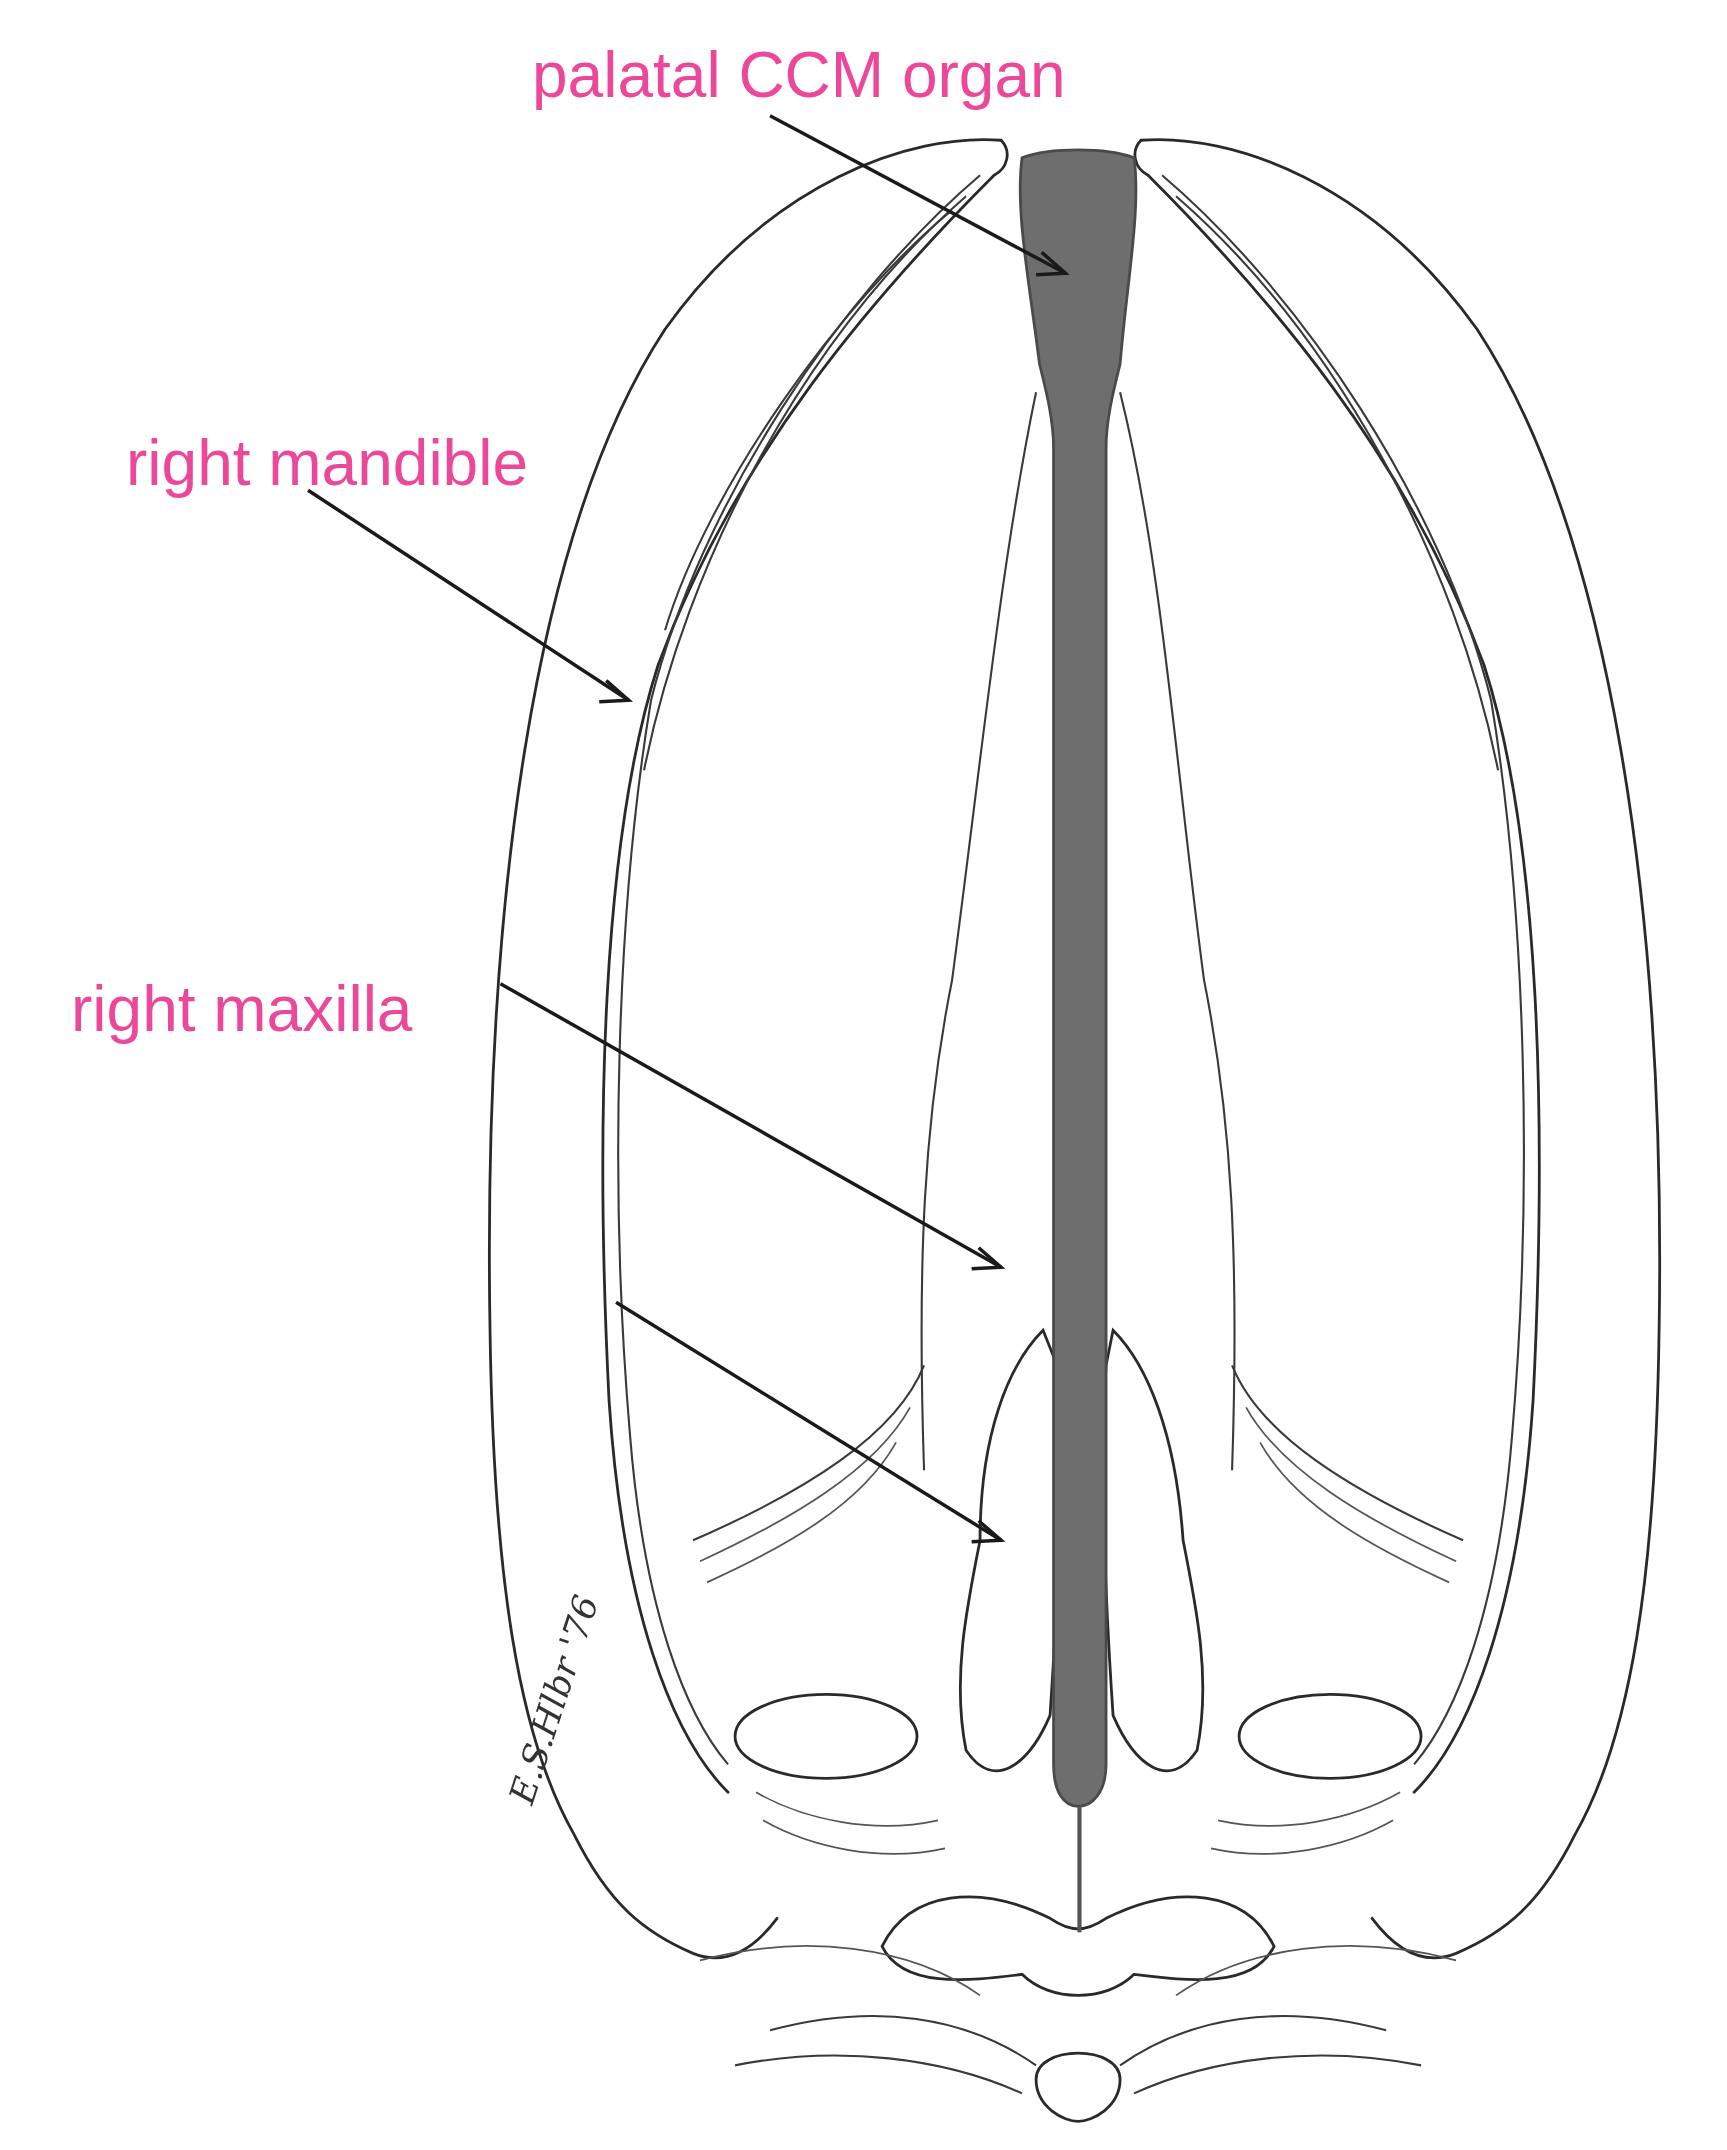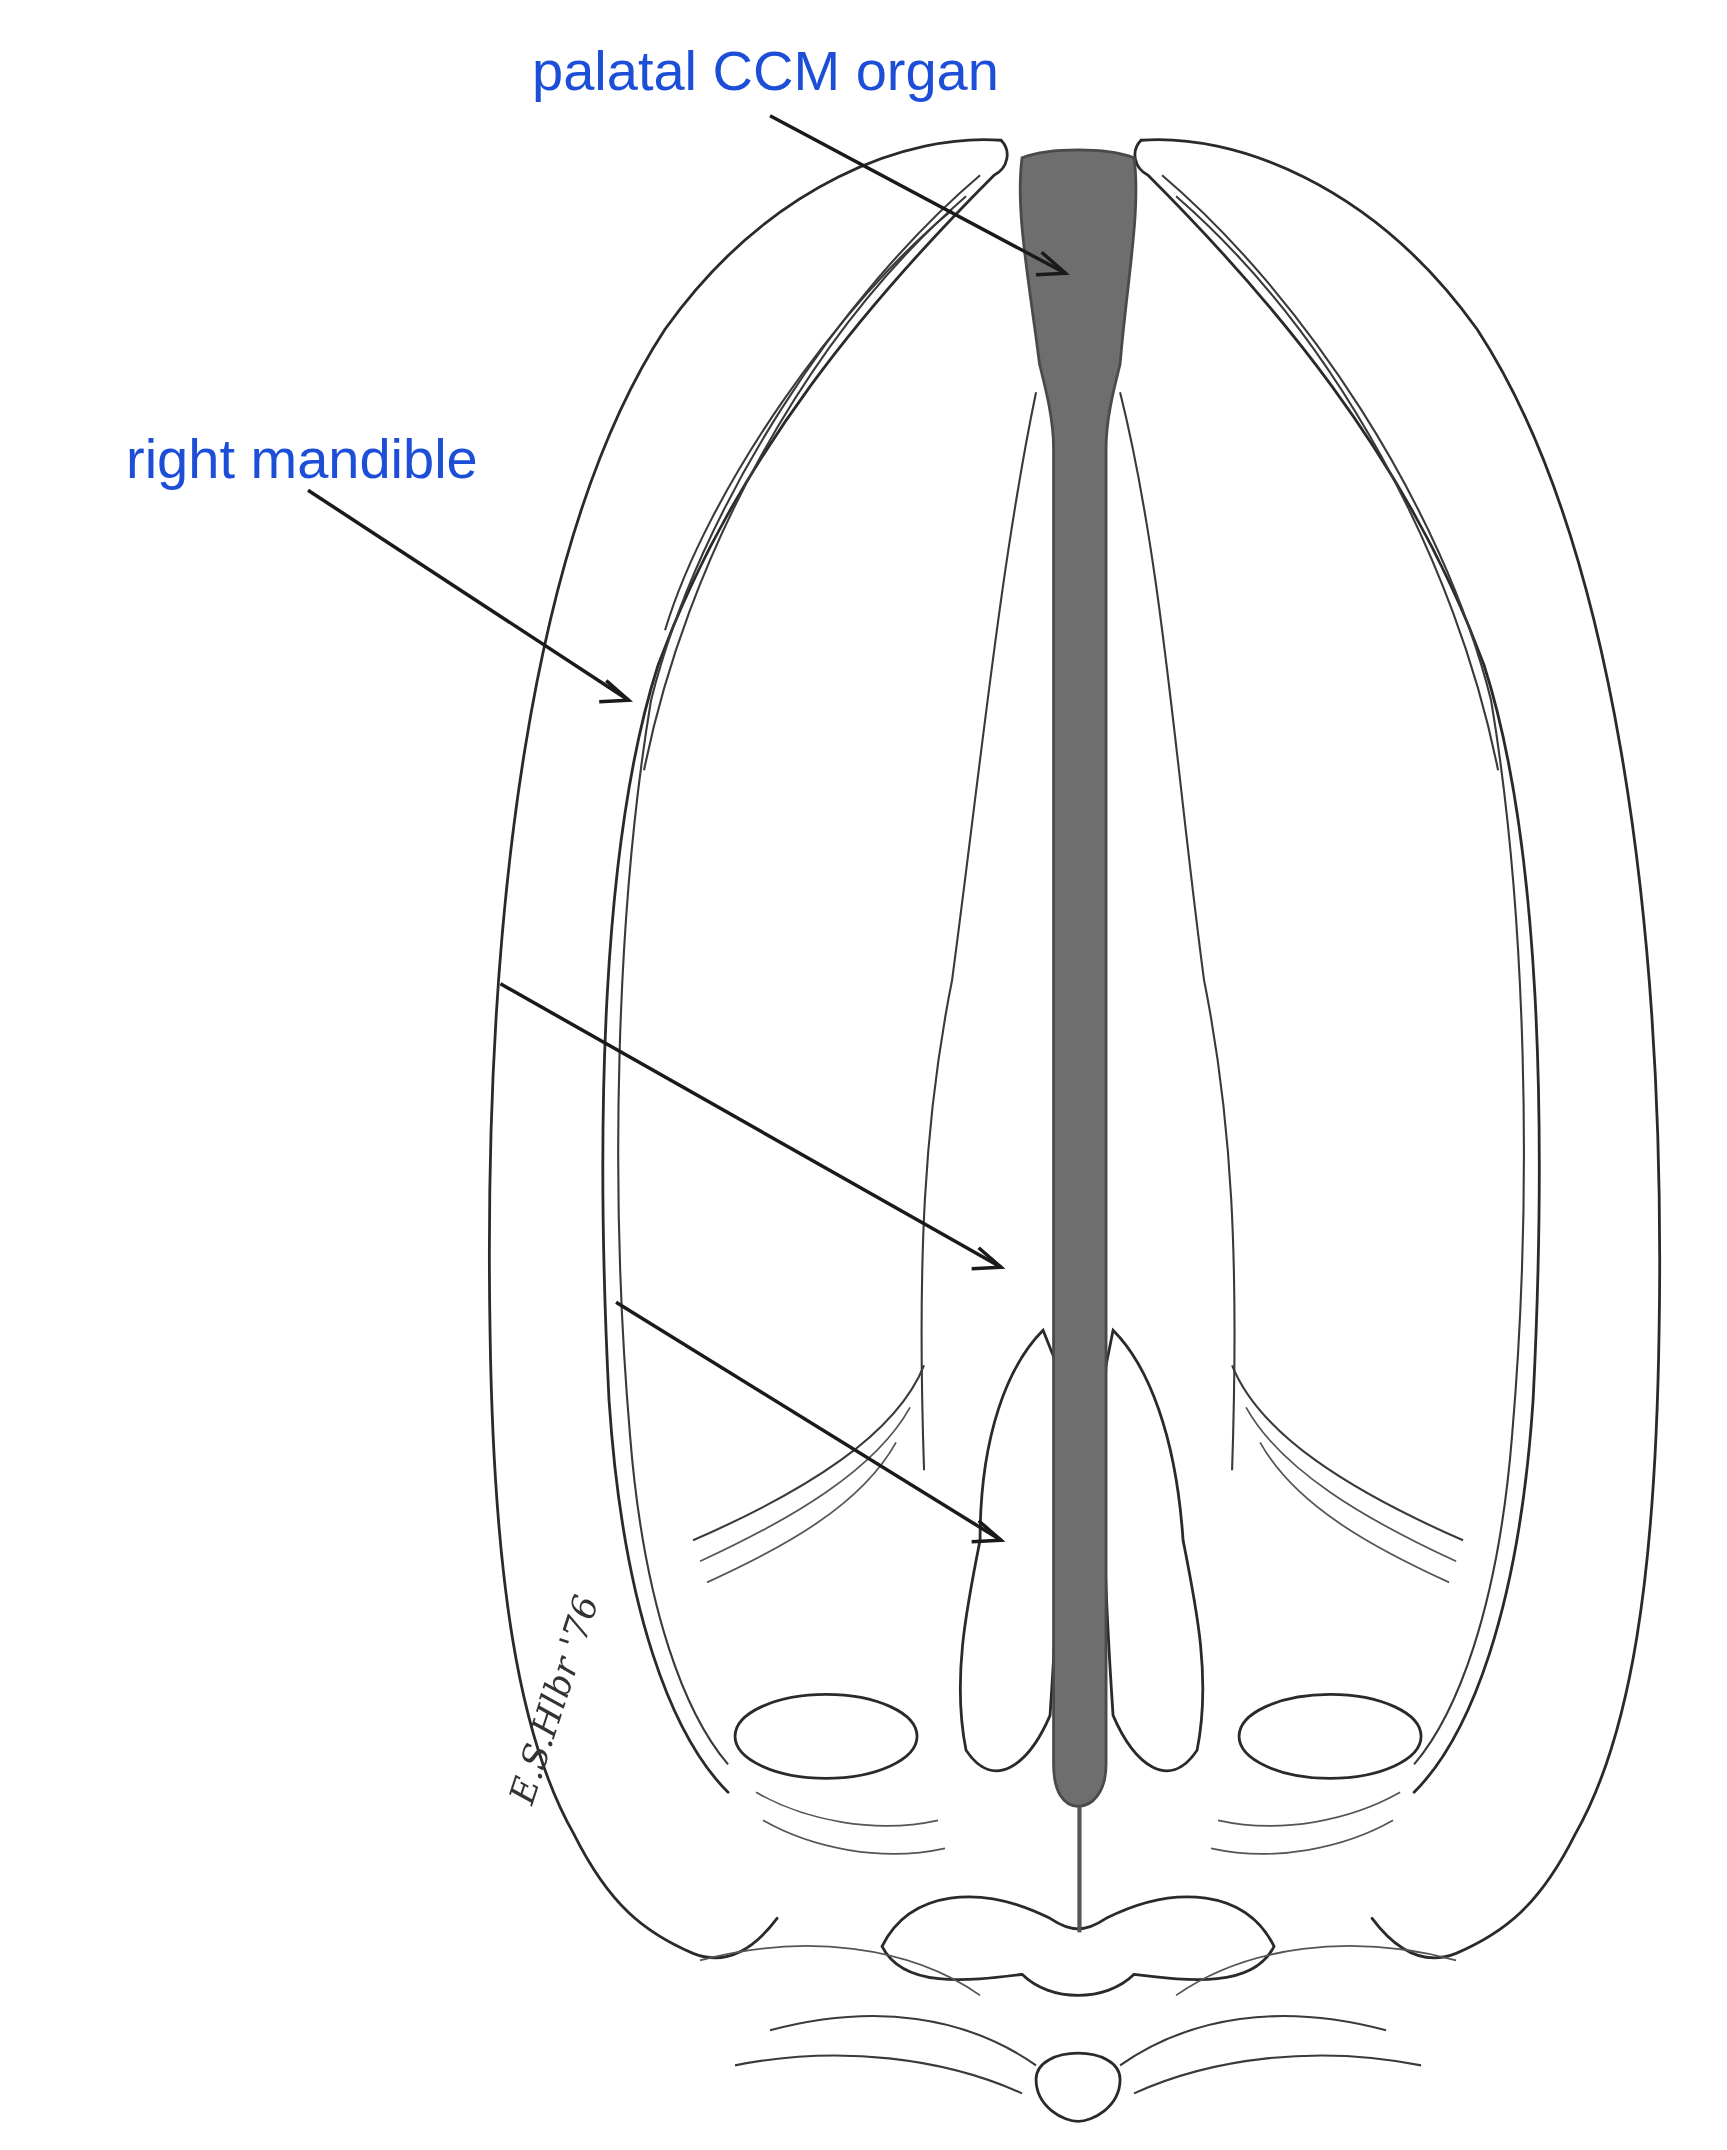--- a/index.html
+++ b/index.html
@@ -1,19 +1,19 @@
 <!DOCTYPE html>
 <html style="font-size:11.2px"><head>
 <meta charset="utf-8">
 <style>
   html, body { margin: 0; padding: 0; background: #ffffff; }
   body { width: 1727px; height: 2151px; position: relative; overflow: hidden;
          font-family: "Liberation Sans", "DejaVu Sans", sans-serif; }
   #figure { position: absolute; left: 0; top: 0; width: 1727px; height: 2151px; }
-  .label { position: absolute; font-size: 56px; color: #1d4ed8; line-height: 1;
+  .label { position: absolute; font-size: 64px; color: #ec4899; line-height: 1;
            white-space: nowrap; letter-spacing: 0px; }
   svg { position: absolute; left: 0; top: 0; }
   .outline { fill: none; stroke: #2a2a2a; stroke-width: 4; stroke-linecap: round; }
   .thin { fill: none; stroke: #3a3a3a; stroke-width: 3; }
   .hatch { fill: none; stroke: #555; stroke-width: 2.5; }
   .arrow { stroke: #1a1a1a; stroke-width: 5; fill: none; }
   .arrowhead { fill: none; stroke: #1a1a1a; stroke-width: 5; stroke-linejoin: miter; }
 </style>
 </head>
 <body>
@@ -75,14 +75,15 @@
 
     <line class="arrow" x1="715" y1="1405" x2="1430" y2="1810"></line>
     <polyline class="arrowhead" points="1398,1782 1430,1810 1388,1812"></polyline>
 
     <line class="arrow" x1="880" y1="1860" x2="1430" y2="2200"></line>
     <polyline class="arrowhead" points="1398,2172 1430,2200 1388,2202"></polyline>
   </svg>
 
   <div class="label" style="left:532px; top:43px;">palatal CCM organ</div>
   <div class="label" style="left:126px; top:431px;">right mandible</div>
+  <div class="label" style="left:71px; top:977px;">right maxilla</div>
 </div>
 
 
 </body></html>

